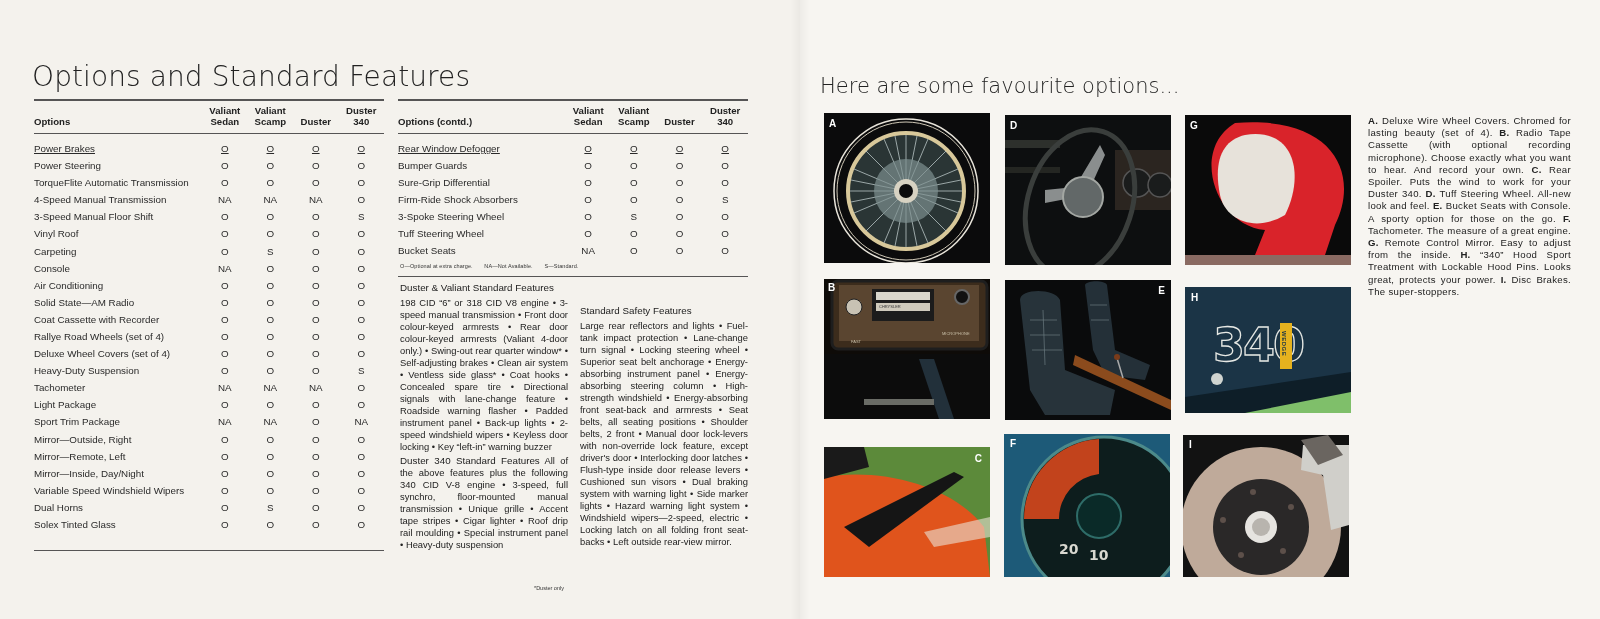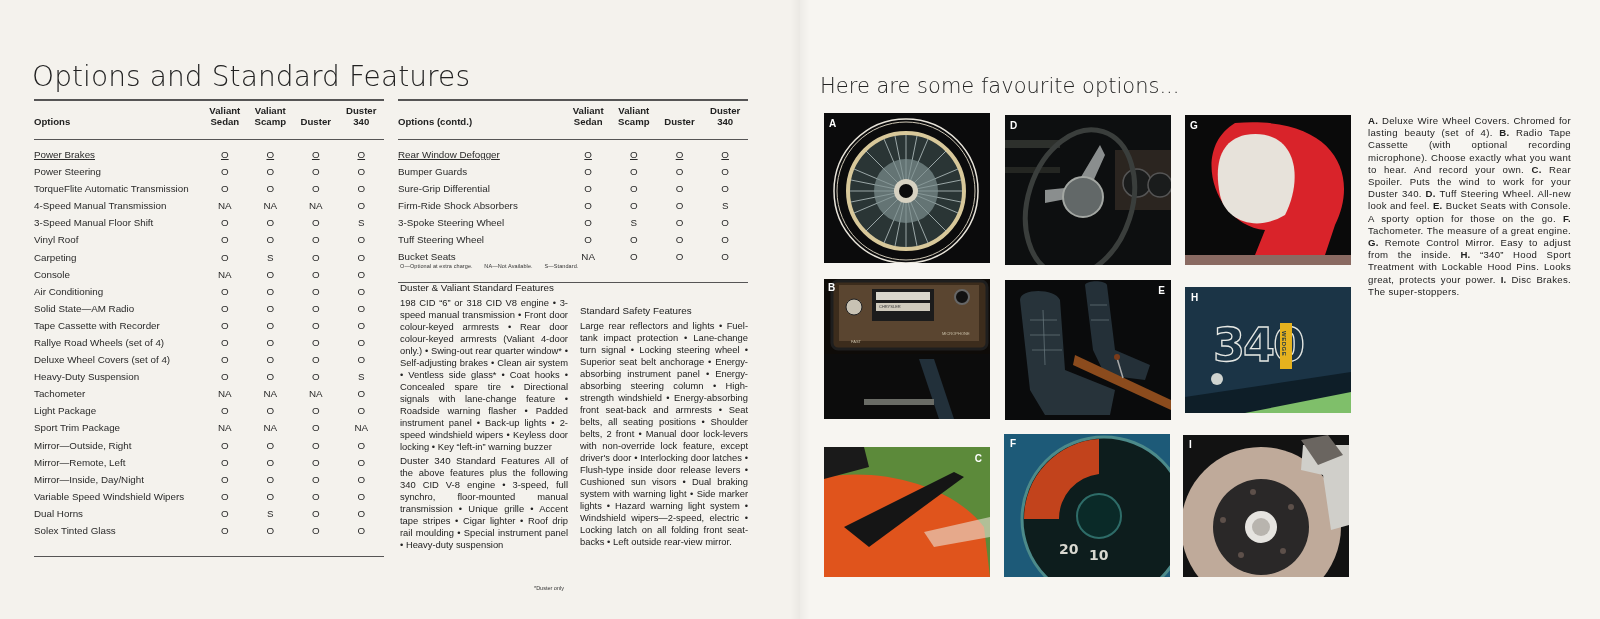--- a/index.html
+++ b/index.html
@@ -20,21 +20,21 @@
     position: absolute; left: 32px; top: 60px;
     font-family: "DejaVu Sans", sans-serif; font-weight: 300;
     font-size: 28px; letter-spacing: 0.1px; color: #222;
   }
 
   
   .opt-table { position: absolute; border-collapse: collapse; font-size: 9.6px; }
   .opt-table.t1 { left: 34px; top: 99px; width: 350px; }
   .opt-table.t2 { left: 398px; top: 99px; width: 350px; }
   .opt-table thead tr { border-top: 2px solid #555; border-bottom: 1.5px solid #555; }
-  .opt-table th { font-weight: bold; font-size: 9.6px; line-height: 11px; padding: 4px 0 12px; vertical-align: bottom; text-align: center; color: #222; }
+  .opt-table th { font-weight: bold; font-size: 9.6px; line-height: 11px; padding: 4px 0 6px; vertical-align: bottom; text-align: center; color: #222; }
   .opt-table th.name { text-align: left; }
   .opt-table td { height: 17.1px; line-height: 17px; color: #2a2a2a; text-align: center; font-size: 9.8px; }
   .opt-table td.name { text-align: left; font-size: 9.8px; }
   .opt-table tbody tr:first-child td { padding-top: 6px; height: 23px; text-decoration: underline; }
   .opt-table tbody tr:last-child td { border-bottom: 1px solid #555; padding-bottom: 17px; height: 20px; }
   .t1 col.c-name { width: 172px; } .t1 col.c-v { width: 46px; }
   .t2 col.c-name { width: 170px; } .t2 col.c-v { width: 46px; }
 
   .legend-note { position: absolute; left: 400px; top: 263px; font-size: 5.5px; color: #333; letter-spacing: 0.1px; }
   .legend-note span { margin-right: 10px; }
@@ -151,21 +151,21 @@
             <td>O</td>
           </tr>
           <tr>
             <td class="name">Solid State—AM Radio</td>
             <td>O</td>
             <td>O</td>
             <td>O</td>
             <td>O</td>
           </tr>
           <tr>
-            <td class="name">Tape Cassette with Recorder</td>
+            <td class="name">Coat Cassette with Recorder</td>
             <td>O</td>
             <td>O</td>
             <td>O</td>
             <td>O</td>
           </tr>
           <tr>
             <td class="name">Rallye Road Wheels (set of 4)</td>
             <td>O</td>
             <td>O</td>
             <td>O</td>

